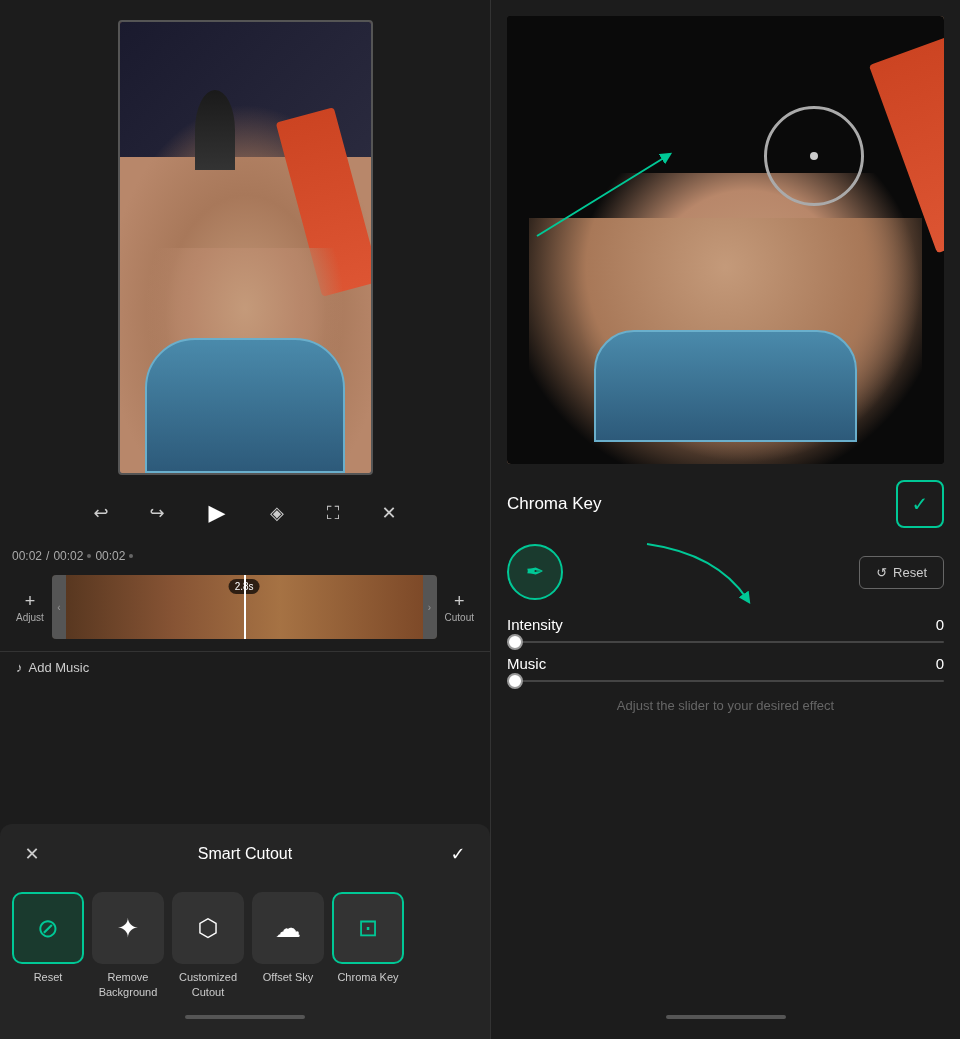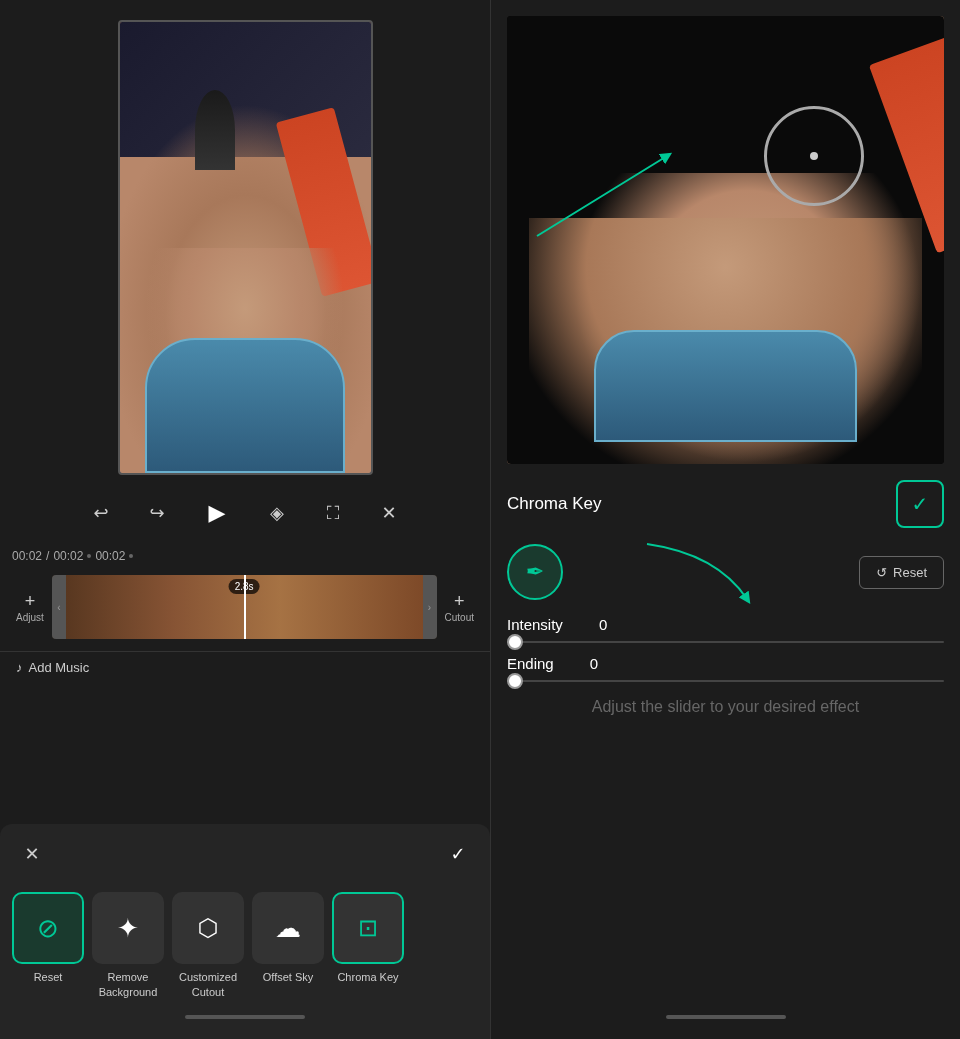--- a/index.html
+++ b/index.html
@@ -446,20 +446,21 @@
       align-items: center;
       gap: 6px;
     }
 
     .slider-section {
       margin-bottom: 12px;
     }
 
     .slider-header {
       display: flex;
+      justify-content: space-between;
       align-items: center;
       margin-bottom: 8px;
       gap: 36px;
     }
 
     .slider-label {
       font-size: 15px;
       color: #fff;
     }
 
@@ -484,21 +485,21 @@
       height: 16px;
       border-radius: 50%;
       background: #fff;
       border: 2px solid #999;
       cursor: pointer;
     }
 
     .hint-text {
       text-align: center;
       color: #666;
-      font-size: 16px;
+      font-size: 13px;
       margin-top: 16px;
     }
 
     .bottom-scroll-indicator {
       display: flex;
       justify-content: center;
       padding: 8px 0;
       position: absolute;
       bottom: 12px;
       left: 0;
@@ -579,20 +580,21 @@
     <div class="add-music-bar">
       <button class="add-music-btn">
         <span>♪</span>
         <span>Add Music</span>
       </button>
     </div>
 
     <div class="smart-cutout-panel">
       <div class="smart-cutout-header">
         <button class="header-btn">✕</button>
+        <span class="smart-cutout-title">Smart Cutout</span>
         <button class="header-btn check-btn">✓</button>
       </div>
       <div class="cutout-options">
 
         <div class="cutout-option">
           <div class="option-icon-wrap active">
             <span style="color:#00c896;font-size:26px;">⊘</span>
           </div>
           <span class="option-label">Reset</span>
         </div>
@@ -694,21 +696,21 @@
           <span class="slider-label">Intensity</span>
           <span class="slider-value">0</span>
         </div>
         <div class="slider-track">
           <div class="slider-thumb"></div>
         </div>
       </div>
 
       <div class="slider-section">
         <div class="slider-header">
-          <span class="slider-label">Ending</span>
+          <span class="slider-label">Music</span>
           <span class="slider-value">0</span>
         </div>
         <div class="slider-track">
           <div class="slider-thumb"></div>
         </div>
       </div>
 
       <p class="hint-text">Adjust the slider to your desired effect</p>
     </div>
 

